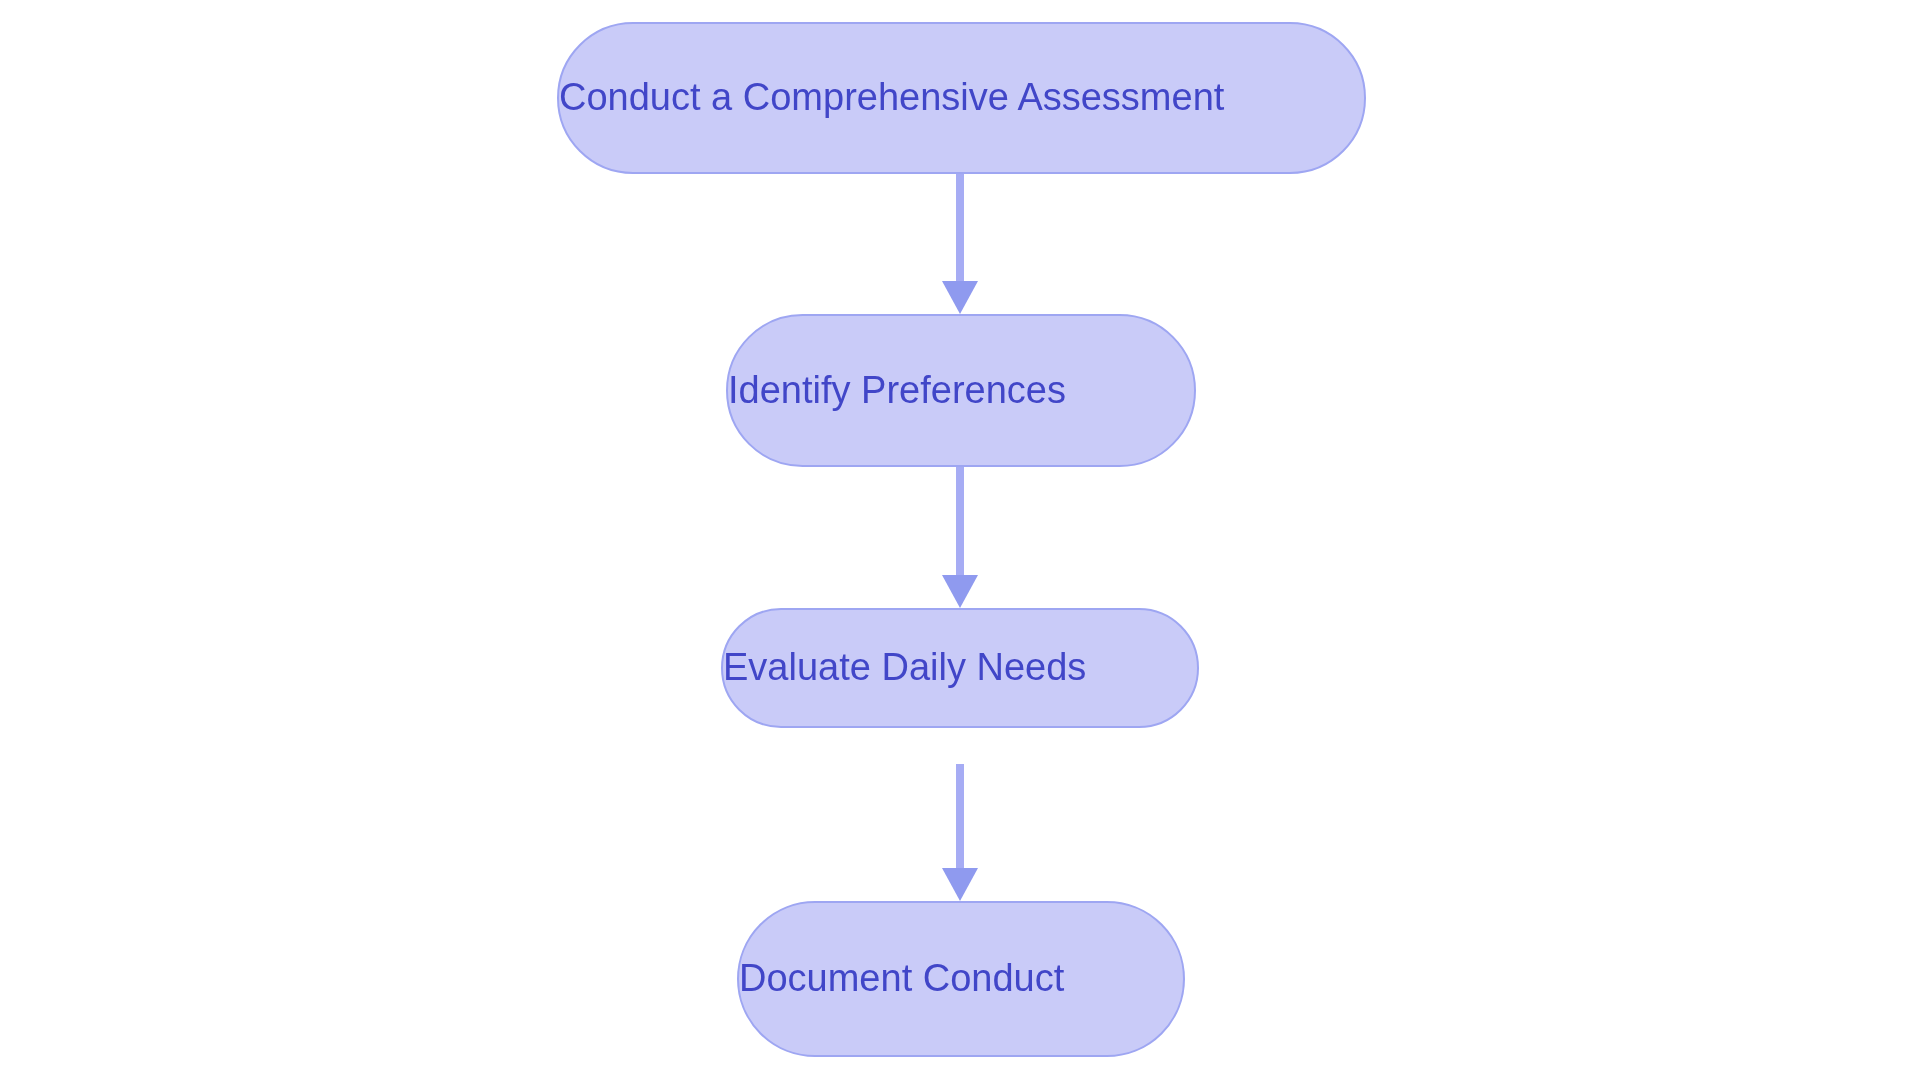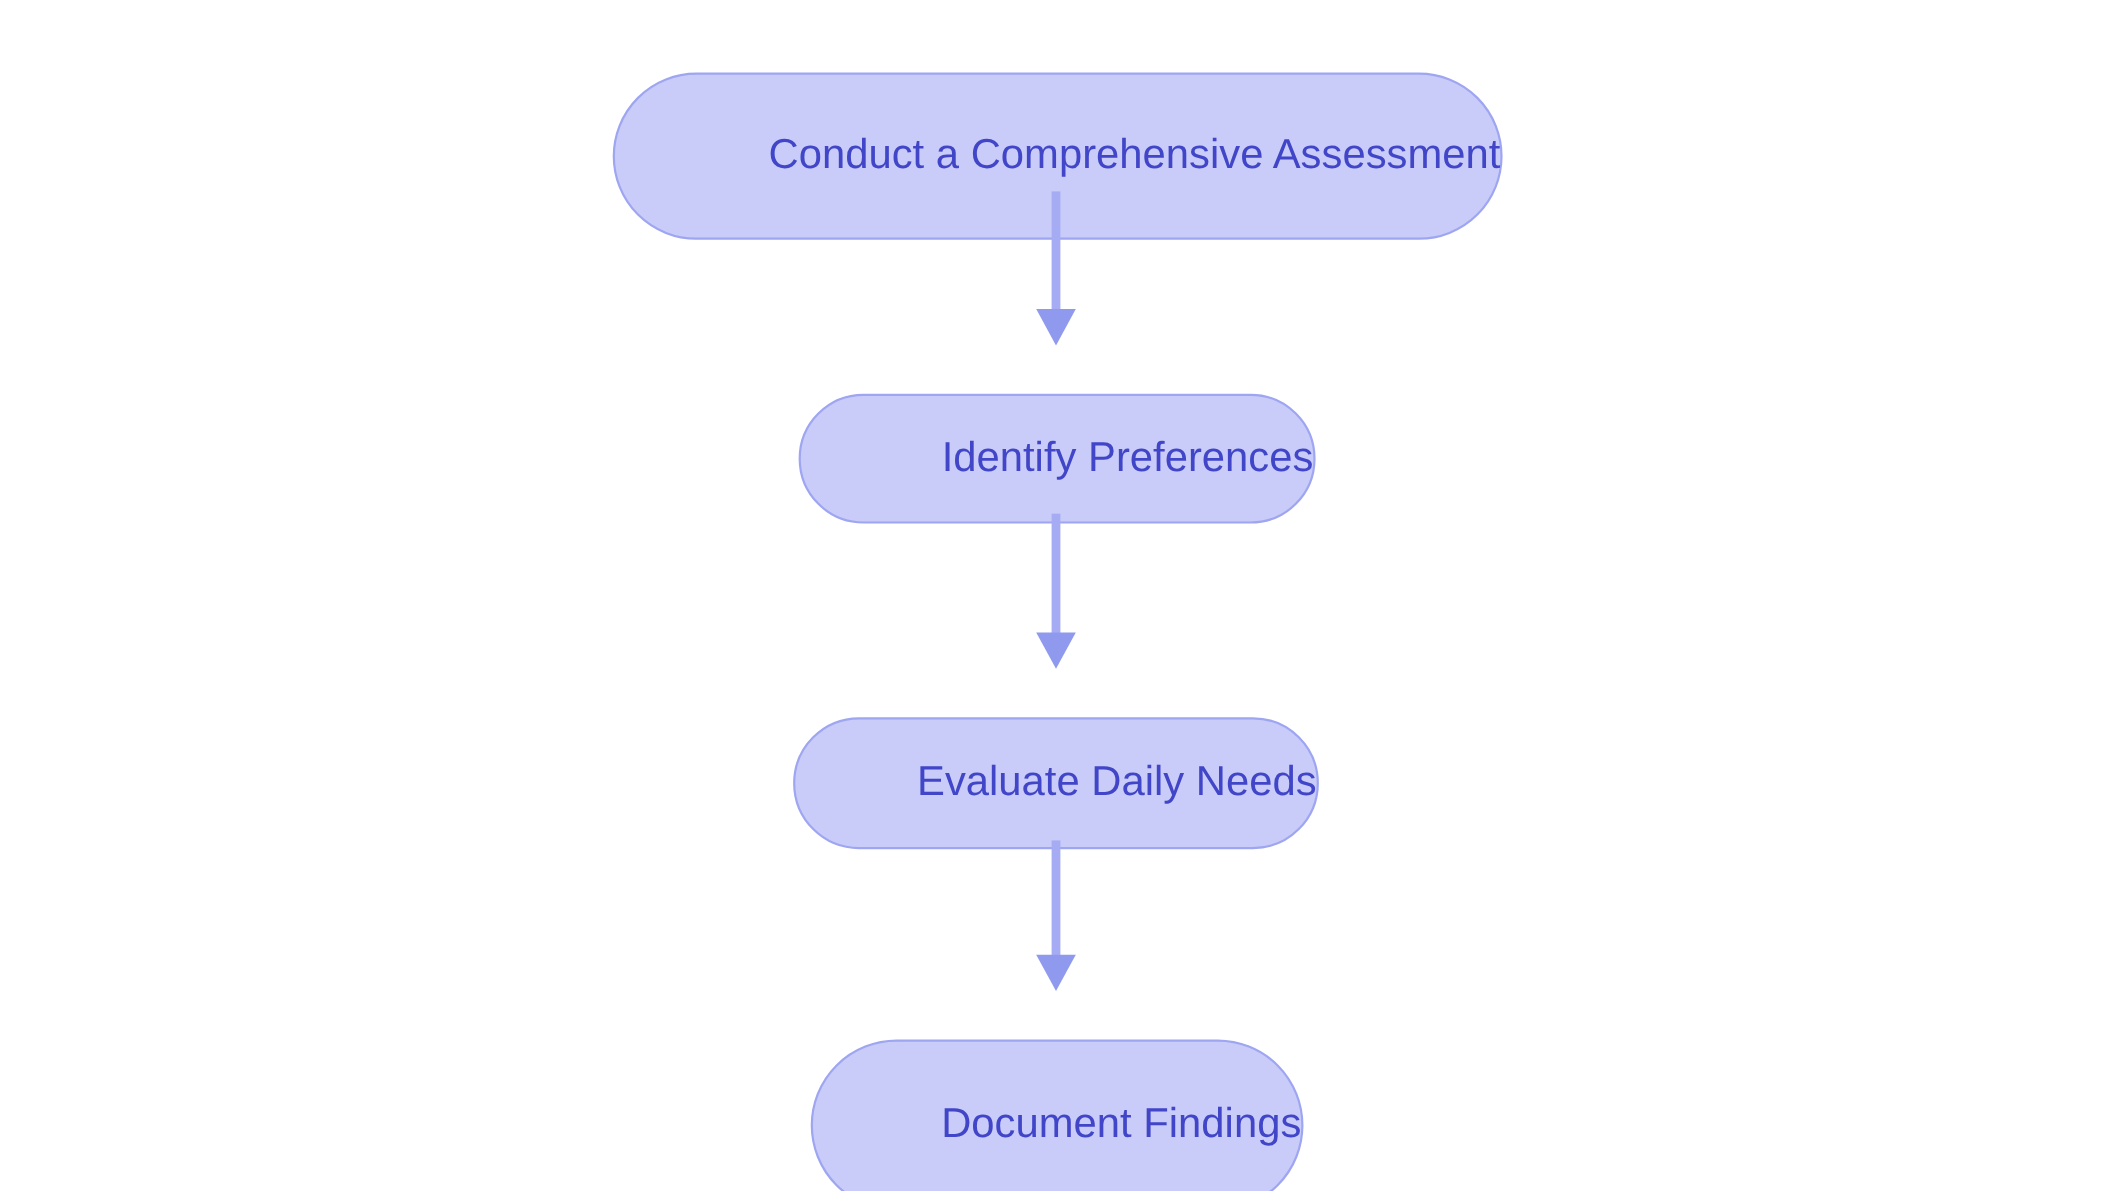--- a/index.html
+++ b/index.html
@@ -21,36 +21,35 @@
     width: 1920px;
     height: 1083px;
     background: var(--bg);
     overflow: hidden;
     font-family: "Liberation Sans", "DejaVu Sans", sans-serif;
   }
   .node {
     position: absolute;
     display: flex;
     align-items: center;
-    justify-content: flex-end;
+    justify-content: flex-start;
     background: var(--node-fill);
     border: 2px solid var(--node-border);
     border-radius: 80px;
-    margin-top: 44px;
   }
   .node-label {
     color: var(--node-text);
     font-size: 38px;
     font-weight: 400;
     line-height: 1.2;
     white-space: nowrap;
     text-align: center;
   }
   .node-1 { left: 557px; top:  22px; width: 809px; height: 152px; }
-  .node-2 { left: 726px; top: 314px; width: 470px; height: 118px; }
+  .node-2 { left: 726px; top: 314px; width: 470px; height: 153px; }
   .node-3 { left: 721px; top: 608px; width: 478px; height: 120px; }
   .node-4 { left: 737px; top: 901px; width: 448px; height: 156px; }
 
   .arrow {
     position: absolute;
     left: 942px;            
     width: 36px;
   }
   .arrow-1 { top: 174px; height: 140px; }
   .arrow-2 { top: 467px; height: 141px; }
@@ -102,16 +101,16 @@
   <div class="node node-3">
     <span class="node-label">Evaluate Daily Needs</span>
   </div>
 
   <div class="arrow arrow-3">
     <div class="arrow-line"></div>
     <div class="arrow-head"></div>
   </div>
 
   <div class="node node-4">
-    <span class="node-label">Document Findings</span>
+    <span class="node-label">Document Conduct</span>
   </div>
 
 </div>
 
 </body></html>

